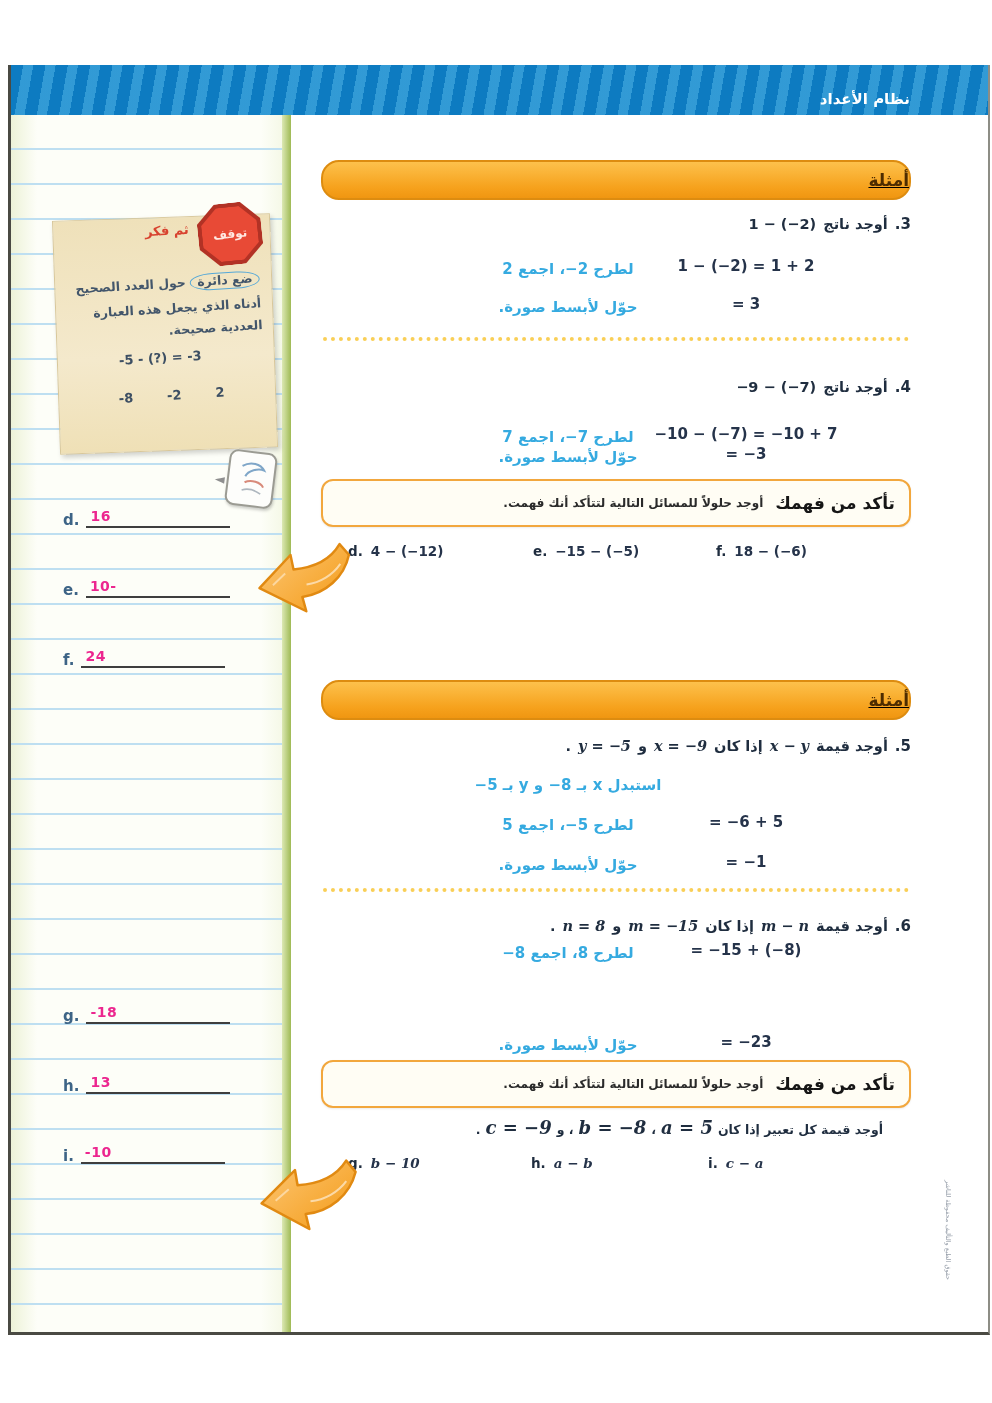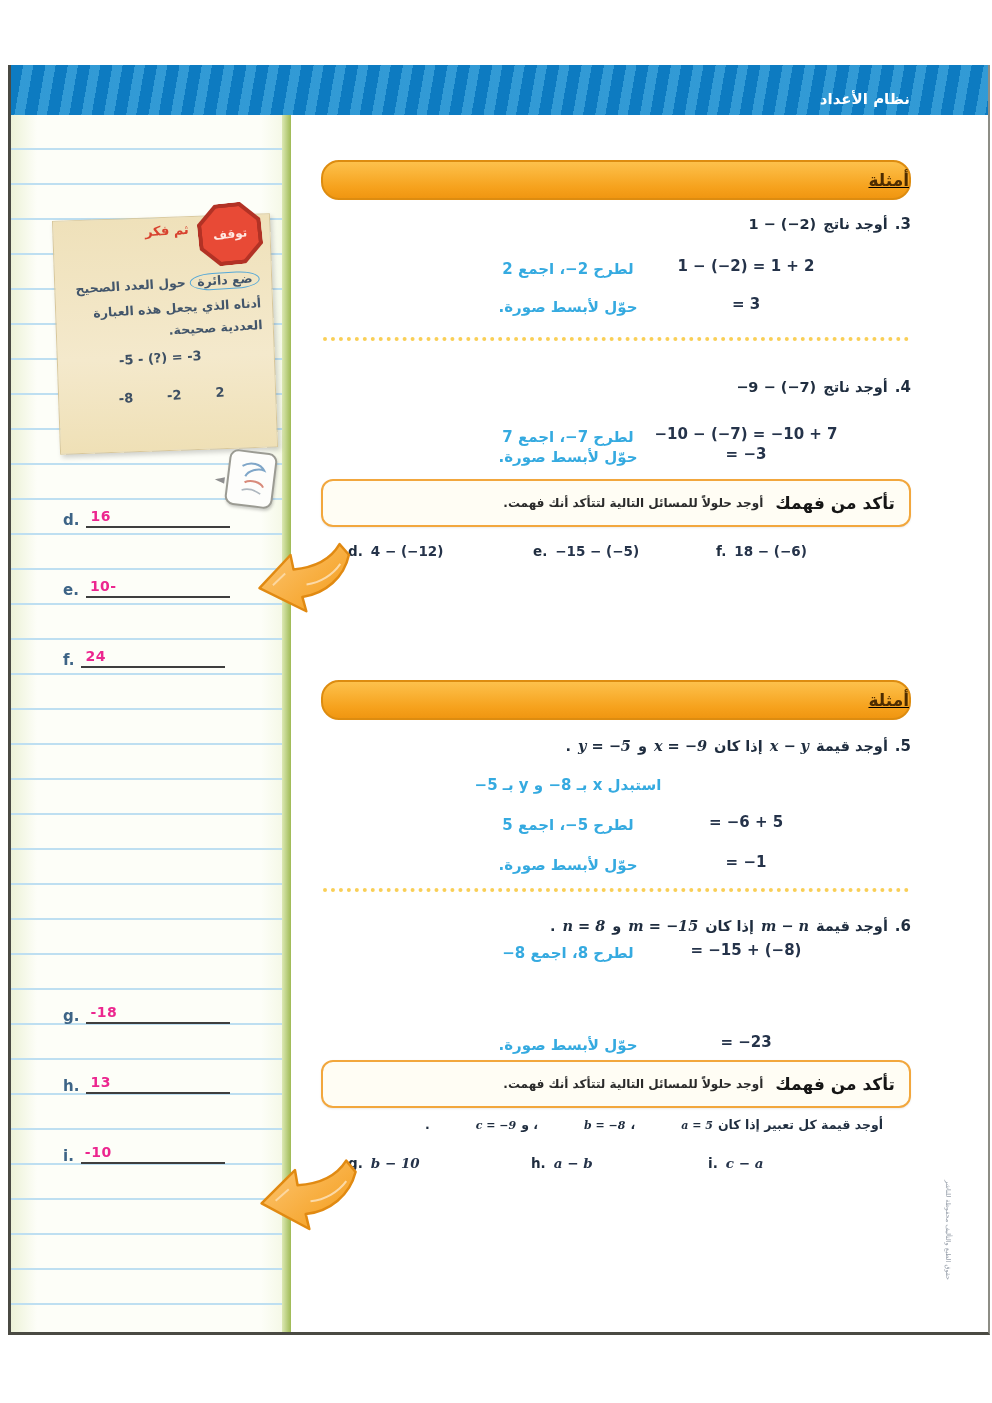--- a/index.html
+++ b/index.html
@@ -86,21 +86,21 @@
   .check-title{font-weight:bold;font-size:17px;color:#161616;}
   .check-sub{font-weight:bold;font-size:12px;color:#2a2a2a;}
 
   .prob{position:absolute;display:flex;direction:ltr;align-items:baseline;gap:8px;}
   .plabel{font-weight:bold;color:#1f2d3f;font-size:13.5px;}
   .pexpr{direction:ltr;unicode-bidi:isolate;font-weight:bold;color:#25334a;font-size:13.5px;}
   .pexpr.lit{font-family:"DejaVu Serif",serif;font-style:italic;font-weight:bold;}
 
   .instr{position:absolute;left:310px;width:562px;display:flex;direction:rtl;justify-content:flex-start;
       align-items:baseline;gap:5px;color:#1f2d3f;font-weight:bold;font-size:12.5px;}
-  .instr .mspan{font-size:11px;margin-left:41px;}
+  .instr .mspan{font-size:18px;}
 
   .hand-arrow{position:absolute;z-index:6;}
   .copyright{position:absolute;left:933px;top:935px;height:280px;writing-mode:vertical-rl;
       font-size:6.5px;color:#98a0ab;letter-spacing:1px;}
 </style>
 </head>
 <body>
 
 <div class="canvas">
   <div class="sheet">

